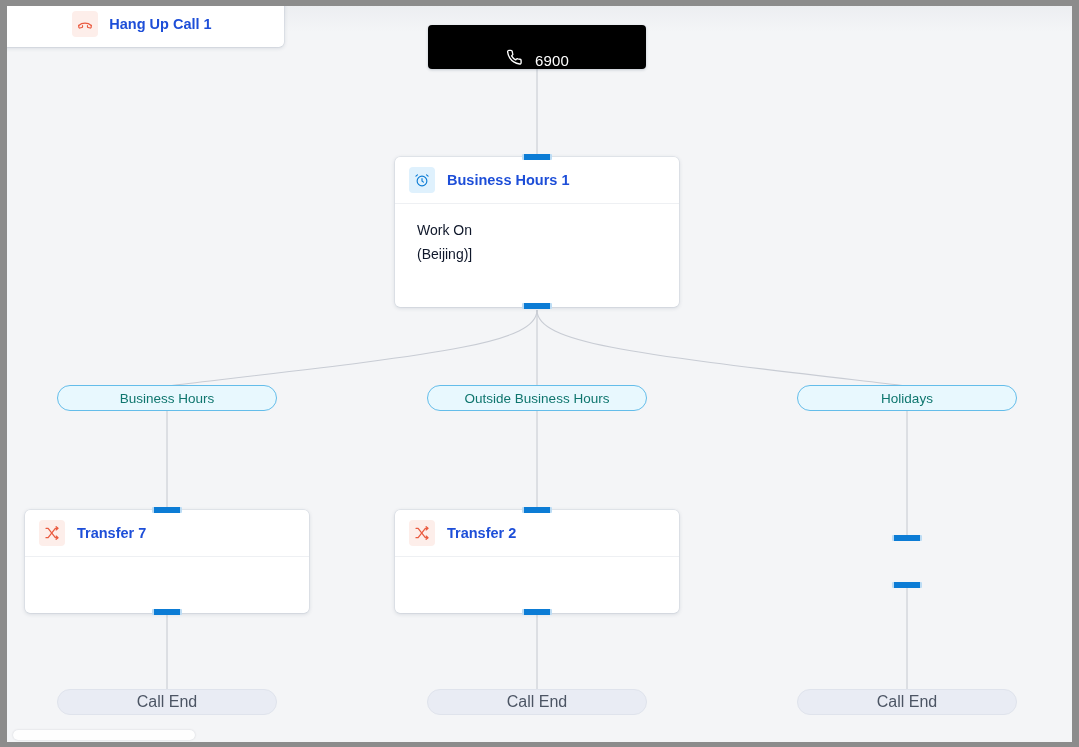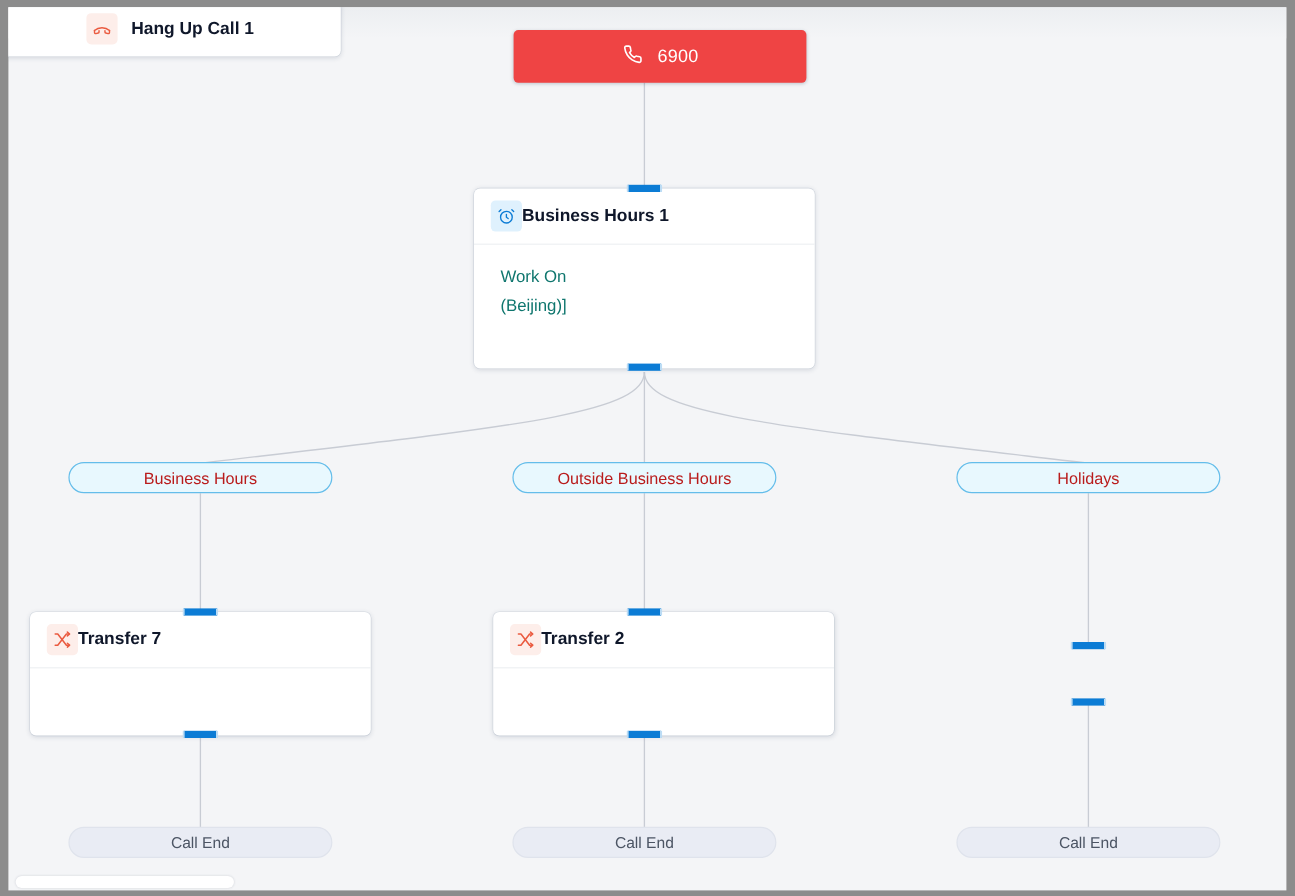--- a/index.html
+++ b/index.html
@@ -50,77 +50,77 @@
   }
 
   
   .node {
     position: absolute;
   }
 
   
   .root-node {
     left: 428px; top: 25px;
-    width: 244px; height: 44px;
-    background: #ef4444;
+    width: 218px; height: 44px;
+    background: #000000;
     border-radius: 4px;
     display: flex;
-    align-items: center;
+    align-items: flex-end;
     justify-content: center;
     gap: 12px;
     color: #ffffff;
     font-size: 15px;
     box-shadow: 0 1px 3px rgba(20,40,70,.22);
     cursor: pointer;
   }
   .root-node .label { font-size: 15px; letter-spacing: .2px; }
 
   
   .card {
     background: #ffffff;
     border-radius: 5px;
     box-shadow: 0 1px 4px rgba(33,52,78,.16), 0 0 0 .5px rgba(200,208,218,.55);
     cursor: pointer;
   }
   .card-head {
     display: flex;
     align-items: center;
-    gap: 0;
+    gap: 12px;
     padding: 0 14px;
     height: 47px;
     border-bottom: 1px solid #eef0f3;
   }
   .card-title {
     font-size: 14.5px;
     font-weight: bold;
-    color: #0f172a;
+    color: #1d4ed8;
     white-space: nowrap;
   }
   .card-body {
     padding: 14px 22px 16px 22px;
     font-size: 14px;
-    color: #0f766e;
+    color: #0f172a;
     line-height: 24px;
   }
 
   .icon-chip {
     width: 26px; height: 26px;
     border-radius: 4px;
     display: flex;
     align-items: center;
     justify-content: center;
     flex: 0 0 auto;
   }
   .chip-blue { background: #dff1fd; }
   .chip-red  { background: #fdeeea; }
 
   
   #node-business-hours { left: 395px; top: 157px; width: 284px; height: 150px; }
   #node-transfer-1     { left:  25px; top: 510px; width: 284px; height: 103px; }
-  #node-transfer-2     { left: 395px; top: 510px; width: 284px; height: 103px; margin-left: 16px; }
+  #node-transfer-2     { left: 395px; top: 510px; width: 284px; height: 103px; }
 
   #node-hangup {
     left: 765px; top: 538px;
     width: 284px; height: 47px;
     background: #ffffff;
     border-radius: 5px;
     box-shadow: 0 1px 4px rgba(33,52,78,.16), 0 0 0 .5px rgba(200,208,218,.55);
     display: flex;
     align-items: center;
     justify-content: center;
@@ -132,38 +132,38 @@
   .branch-pill {
     position: absolute;
     height: 26px;
     background: #e8f8fe;
     border: 1px solid #64bdea;
     border-radius: 13px;
     display: flex;
     align-items: center;
     justify-content: center;
     font-size: 13.5px;
-    color: #b91c1c;
+    color: #0f766e;
     cursor: pointer;
   }
   #pill-business-hours  { left:  57px; top: 385px; width: 220px; }
   #pill-outside-hours   { left: 427px; top: 385px; width: 220px; }
   #pill-holidays        { left: 797px; top: 385px; width: 220px; }
 
   
   .end-pill {
     position: absolute;
     height: 26px;
     background: #e9ecf4;
     border: 1px solid #dfe3ec;
     border-radius: 13px;
     display: flex;
     align-items: center;
     justify-content: center;
-    font-size: 13px;
+    font-size: 16px;
     color: #4c5564;
     cursor: pointer;
   }
   #end-1 { left:  57px; top: 689px; width: 220px; }
   #end-2 { left: 427px; top: 689px; width: 220px; }
   #end-3 { left: 797px; top: 689px; width: 220px; }
 
   
   .port {
     position: absolute;

